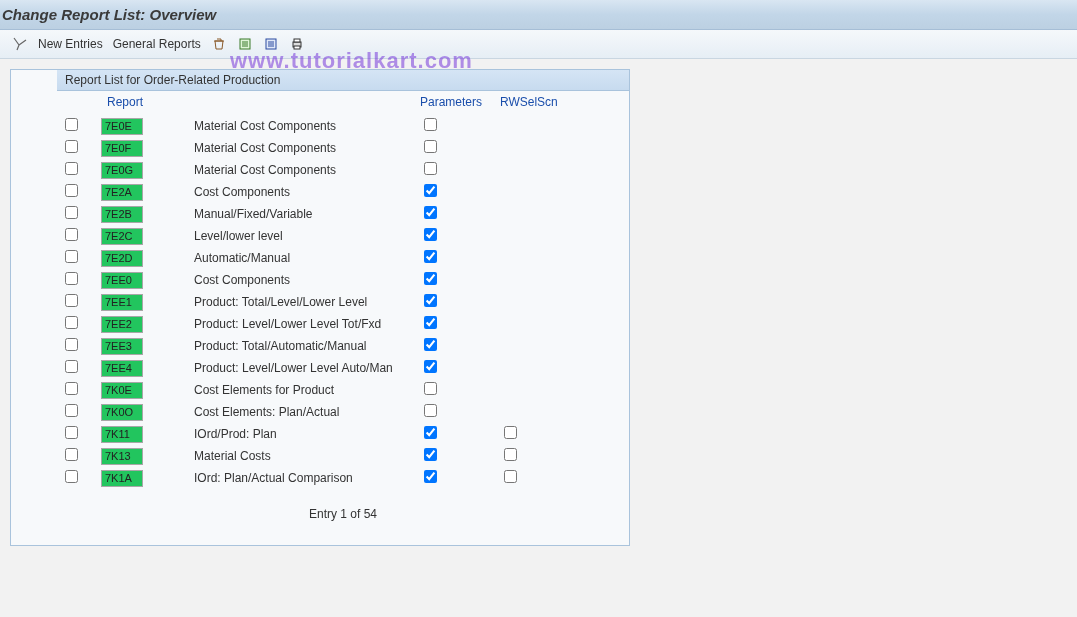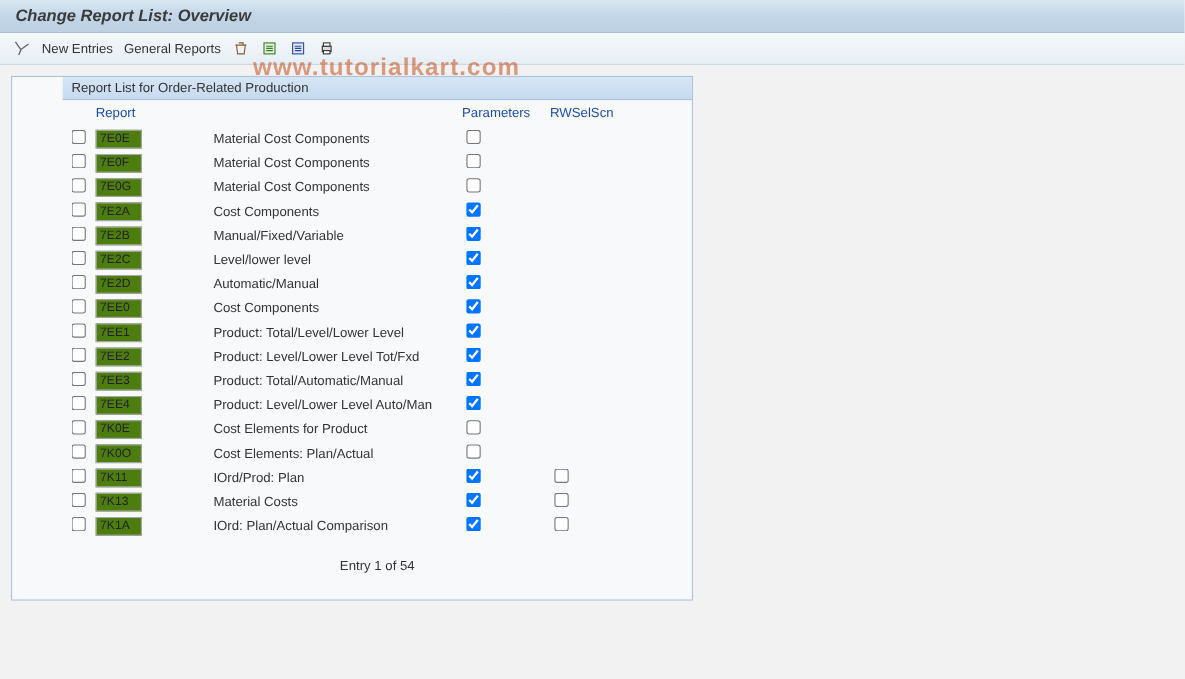--- a/index.html
+++ b/index.html
@@ -9,21 +9,21 @@
       background: #f2f2f2;
       width: 1077px;
       height: 617px;
       overflow: hidden;
       position: relative;
       color: #333;
     }
     .title-bar {
       background: linear-gradient(#d9e6f2, #c2d6e8, #bcd0e2);
       border-bottom: 1px solid #a6bed6;
-      padding: 6px 14px;
+      padding: 6px 2px;
       font-size: 15px;
       font-weight: bold;
       font-style: italic;
       color: #3a3a3a;
     }
     .toolbar {
       background: linear-gradient(#f5f8fb, #e6eef5);
       border-bottom: 1px solid #c9d6e1;
       padding: 6px 12px;
       display: flex;
@@ -42,21 +42,21 @@
       justify-content: center;
       font-size: 12px;
       cursor: pointer;
     }
     .watermark {
       position: absolute;
       top: 48px;
       left: 230px;
       font-size: 22px;
       font-weight: bold;
-      color: #c2410c;
+      color: #6d28d9;
       opacity: 0.5;
       letter-spacing: 1px;
       z-index: 5;
       pointer-events: none;
     }
     .content {
       padding: 10px 10px;
     }
     .panel {
       width: 620px;
@@ -71,38 +71,38 @@
       padding: 3px 8px;
       color: #333;
     }
     .table-head {
       display: flex;
       padding: 4px 8px 6px 8px;
       color: #1a4eab;
       font-size: 12px;
     }
     .col-sel { width: 22px; }
-    .col-code { width: 56px; }
+    .col-code { width: 56px; text-align: right; }
     .col-desc { width: 230px; padding-left: 4px; margin-left: 47px; }
     .col-param { width: 80px; text-align: left; }
     .col-rw { width: 80px; text-align: left; }
     .row {
       display: flex;
       align-items: center;
       padding: 0px 8px;
       height: 22px;
     }
     .row input[type=checkbox] {
       margin: 0;
       width: 13px;
       height: 13px;
     }
     .code-box {
       border: 1px solid #a7a7a7;
-      background: #4d7c0f;
+      background: #22c55e;
       font-size: 11px;
       width: 42px;
       height: 17px;
       padding: 0 3px;
       display: inline-flex;
       align-items: center;
       color: #222;
     }
     .col-param-cell, .col-rw-cell {
       width: 80px;

